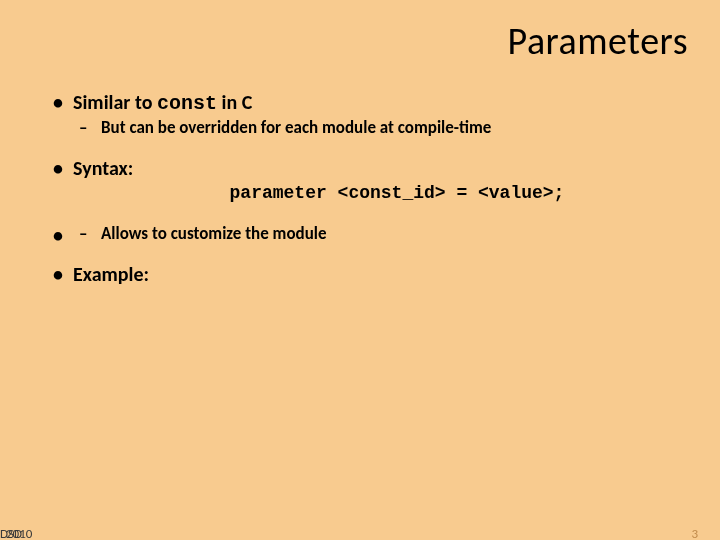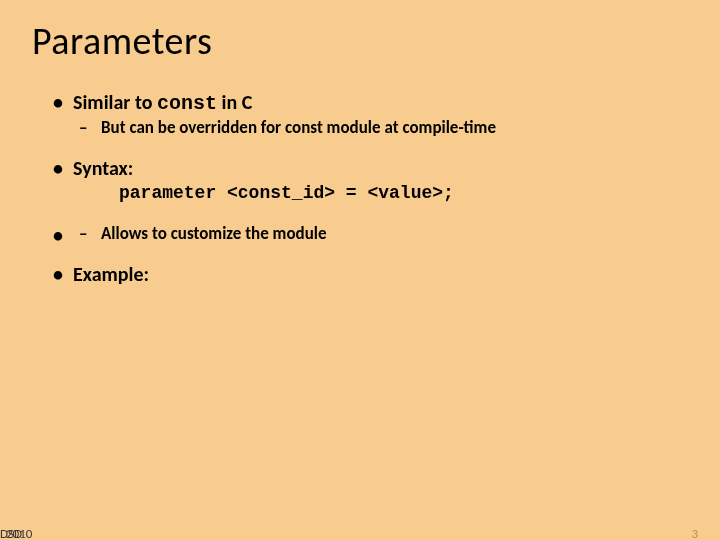--- a/index.html
+++ b/index.html
@@ -16,21 +16,21 @@
     position: relative;
   }
   .slide {
     width: 720px;
     height: 540px;
     box-sizing: border-box;
     padding: 18px 32px 0 32px;
     position: relative;
   }
   .title {
-    text-align: left;
+    text-align: right;
     font-size: 38px;
     font-weight: 400;
     margin: 0 0 26px 0;
     letter-spacing: 0.5px;
   }
   ul.lvl1 {
     list-style: none;
     padding: 0;
     margin: 13px;
     font-weight: bold;
@@ -70,20 +70,21 @@
   .mono {
     font-family: "Courier New", Courier, monospace;
   }
   .codeblock {
     font-family: "Courier New", Courier, monospace;
     font-size: 18px;
     margin-left: 46px;
     margin-top: 2px;
     line-height: 1.25;
     white-space: pre;
+    text-align: center;
   }
   .footer {
     position: absolute;
     bottom: 14px;
     left: 0;
     width: 720px;
     font-size: 13px;
     color: #3a3a3a;
   }
   .footer .year {
@@ -107,21 +108,21 @@
 
 <div class="slide">
 
   <h1 class="title">Parameters</h1>
 
   <ul class="lvl1">
 
     <li>
       <span>Similar to </span><span class="mono">const</span><span> in C</span>
       <ul class="lvl2">
-        <li>But can be overridden for const module at compile-time</li>
+        <li>But can be overridden for each module at compile-time</li>
       </ul>
     </li>
 
     <li>
       <span>Syntax:</span>
       <div class="codeblock">parameter &lt;const_id&gt; = &lt;value&gt;;</div>
     </li>
 
     <li>
       <ul class="lvl2">

